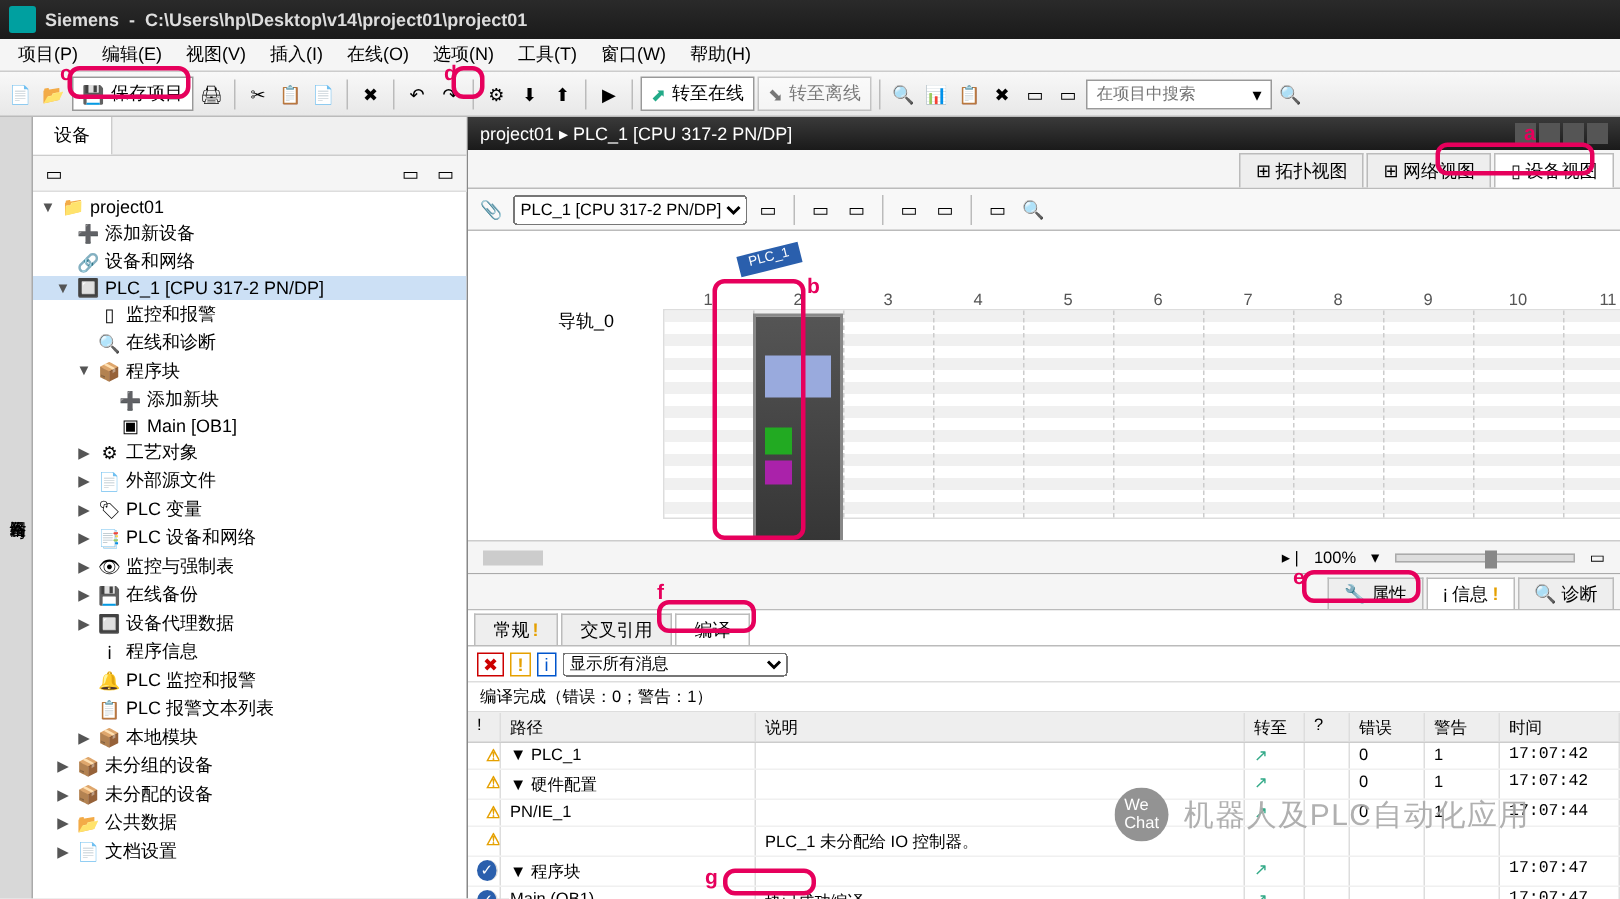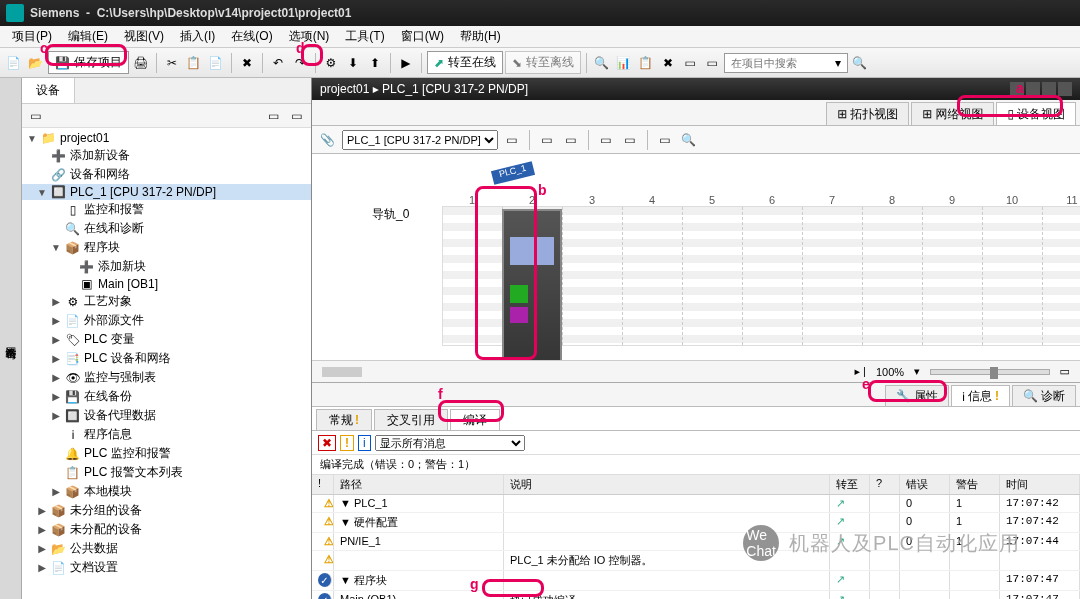--- a/index.html
+++ b/index.html
@@ -87,21 +87,21 @@
 .ico-warn { color:#e5a000; font-weight:bold; }
 .ico-ok { color:#fff; background:#2a5fad; border-radius:50%; width:14px; height:14px; display:inline-flex; align-items:center; justify-content:center; font-size:10px; }
 .goto-arr { color:#3a8; }
 
 
 .annot-box { position: absolute; border: 3px solid #e6005c; border-radius: 8px; pointer-events: none; z-index: 100; }
 .annot-label { position: absolute; color: #e6005c; font-weight: bold; font-size: 14px; z-index: 101; }
 
 
 .watermark { position: absolute; bottom: 38px; right: 60px; z-index: 200; display: flex; align-items: center; gap: 10px; opacity: 0.9; }
-.wm-logo { width: 36px; height: 36px; background: #888; border-radius: 50%; display:flex; align-items:center; justify-content:center; color:#fff; font-size:14px; }
+.wm-logo { width: 36px; height: 36px; background: #888; border-radius: 50%; display:flex; align-items:center; justify-content:center; color:#fff; font-size:11px; }
 .wm-text { font-size: 20px; color: #a8a8a8; letter-spacing: 1px; }
 </style>
 </head>
 <body>
 
 <div class="titlebar">
   <div class="logo"></div>
   <div class="title-text">
     <span>Siemens</span> &nbsp;-&nbsp; <span>C:\Users\hp\Desktop\v14\project01\project01</span>
   </div>

